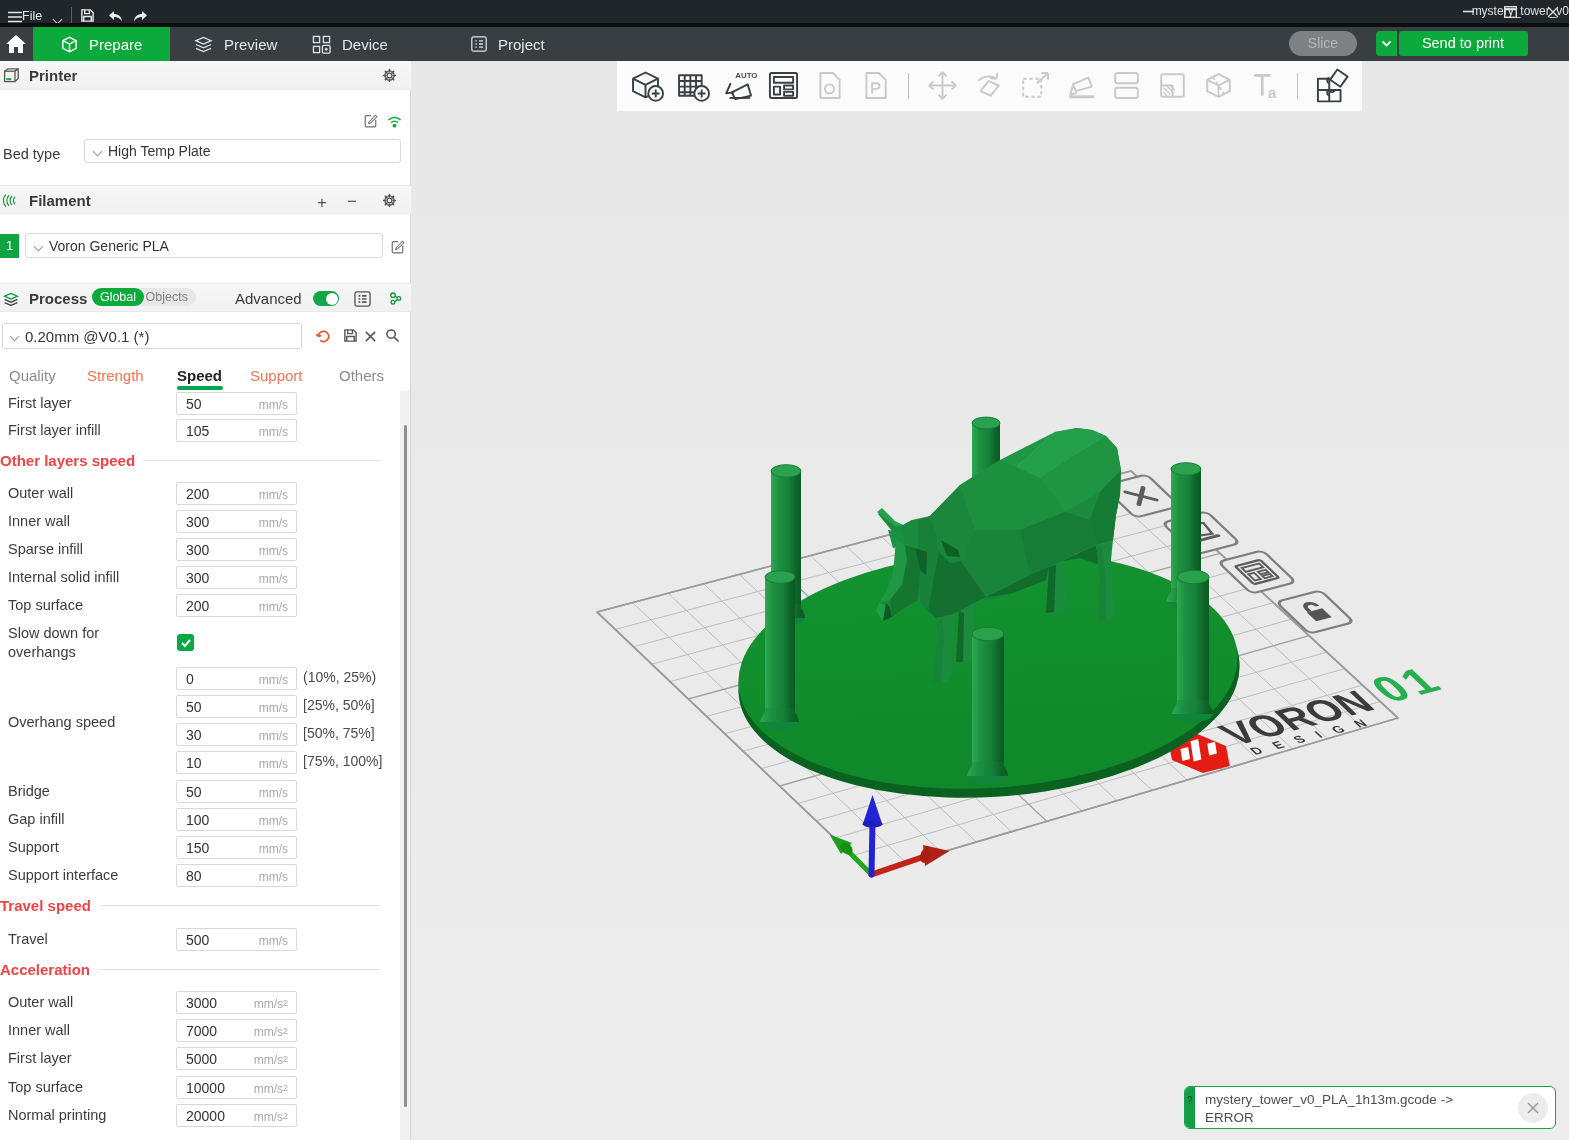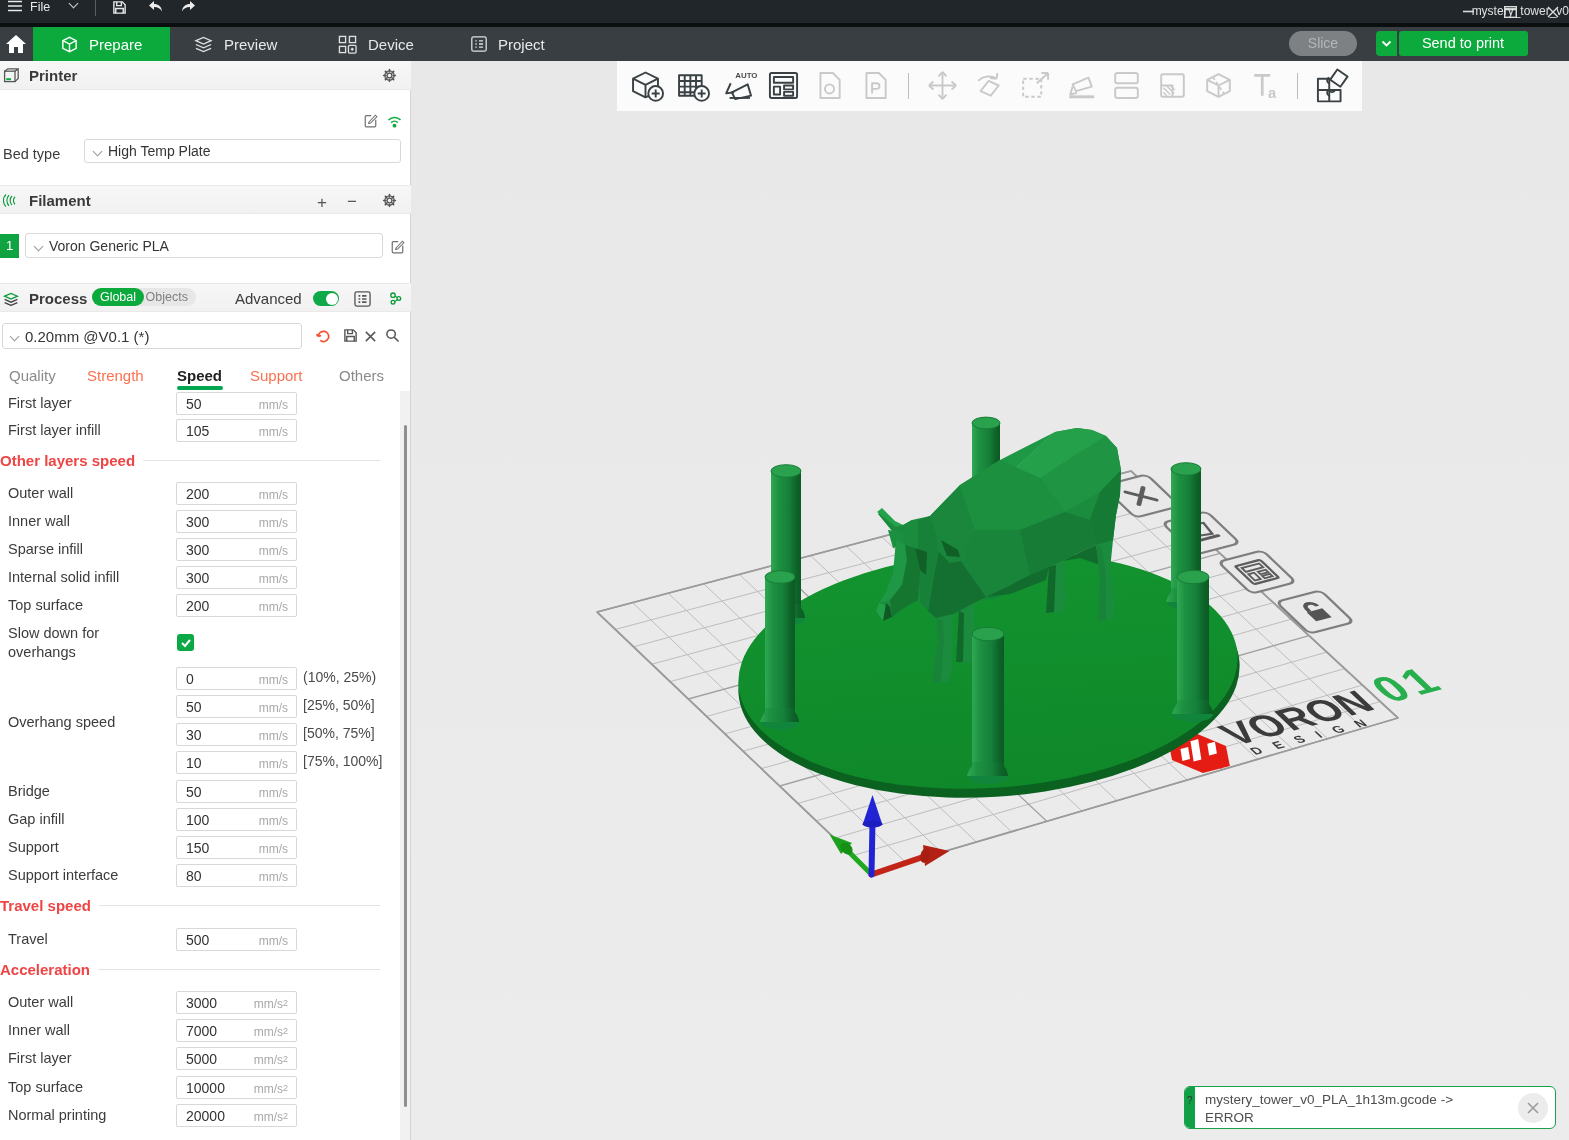--- a/index.html
+++ b/index.html
@@ -5,21 +5,21 @@
 html,body { width:1569px; height:1140px; overflow:hidden; font-family:"Liberation Sans",sans-serif; }
 .titlebar { position:absolute; left:0; top:0; width:1569px; height:23px; background:#21262a; color:#e8e8e8; }
 .seam { position:absolute; left:0; top:23px; width:1569px; height:4px; background:#0c0f10; }
 .navbar { position:absolute; left:0; top:27px; width:1569px; height:34px; background:#393e42; }
 .main { position:absolute; left:0; top:61px; width:1569px; height:1079px; }
 .viewport { position:absolute; left:411px; top:0; width:1158px; height:1079px;
   background:linear-gradient(#e8e8e8, #ececec); }
 .panel { position:absolute; left:0; top:0; width:411px; height:1079px; background:#fff; border-right:1px solid #d4d4d4; }
 
 
-.tb-left { position:absolute; left:8px; top:0; height:23px; display:flex; align-items:flex-start; gap:8px; }
+.tb-left { position:absolute; left:8px; top:0; height:23px; display:flex; align-items:flex-end; }
 .tb-title { position:absolute; left:108px; right:0; top:0; height:23px; text-align:right; font-size:12px; line-height:23px; color:#dfe1e2; }
 .winbtns { position:absolute; right:10px; top:0; height:23px; display:flex; align-items:center; gap:30px; }
 
 
 .home { position:absolute; left:4px; top:5px; }
 .tab { position:absolute; top:0; height:34px; display:flex; align-items:center; gap:10px; color:#e7e9e9; font-size:15px; }
 .tab.active { background:#0caa3c; color:#fff; }
 .sliceb { position:absolute; right:212px; top:4px; width:68px; height:25px; border-radius:13px; background:#7e8184; color:#b4b7b9; font-size:14px; text-align:center; line-height:25px; }
 .sendb { position:absolute; right:41px; top:4px; height:25px; }
 
@@ -669,21 +669,21 @@
   <div class="tab" style="left:194px;gap:11px">
     <svg width="19" height="17" viewBox="0 0 20 18">
         <g fill="none" stroke="#dfe1e1" stroke-width="1.4">
           <path d="M2 5 L10 1.5 L18 5 L10 8.5 Z"></path>
           <path d="M2 9 L10 12.5 L18 9"></path>
           <path d="M2 13 L10 16.5 L18 13"></path>
         </g>
       </svg>
     <span>Preview</span>
   </div>
-  <div class="tab" style="left:338px;gap:11px">
+  <div class="tab" style="left:312px;gap:11px">
     <svg width="19" height="19" viewBox="0 0 20 20">
         <g fill="none" stroke="#dfe1e1" stroke-width="1.4">
           <rect x="1.5" y="1.5" width="6.5" height="6.5"></rect>
           <rect x="12" y="1.5" width="6.5" height="6.5"></rect>
           <rect x="1.5" y="12" width="6.5" height="6.5"></rect>
           <rect x="11" y="11" width="8" height="8" rx="1"></rect>
           <path d="M13.5 15 h3 M15 13.5 v3"></path>
         </g>
       </svg>
     <span>Device</span>

